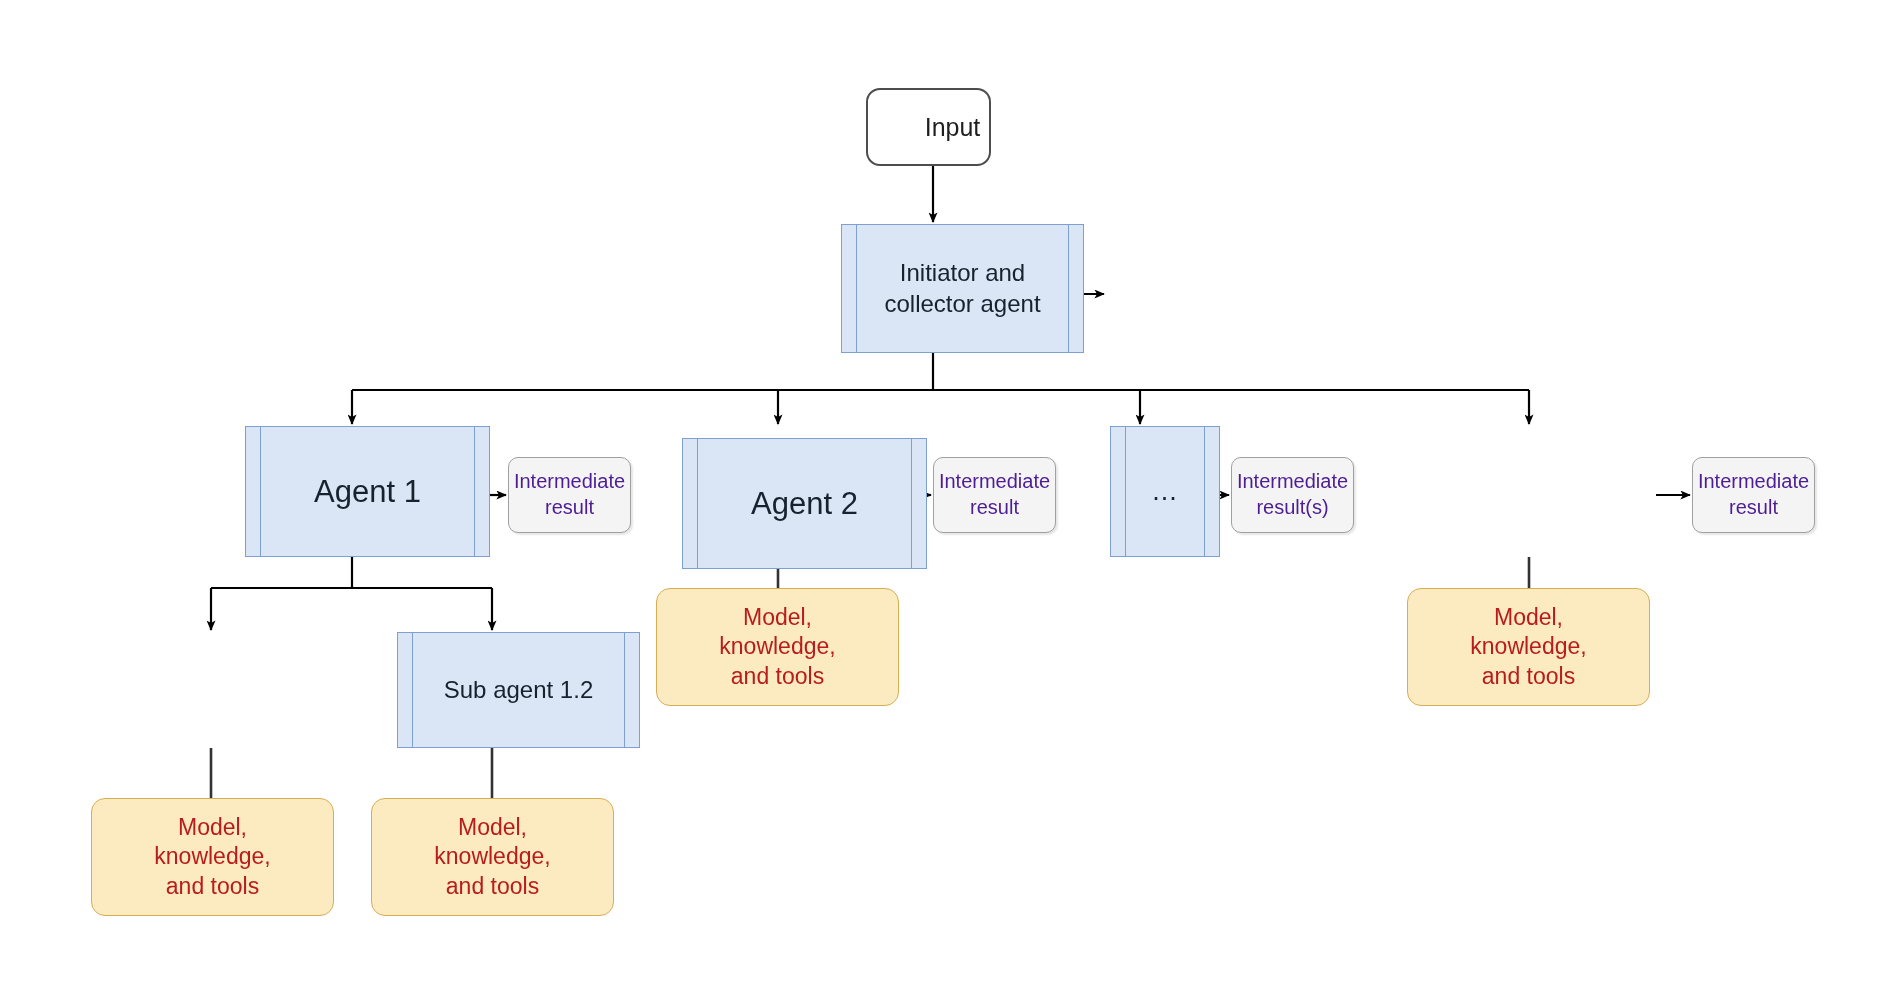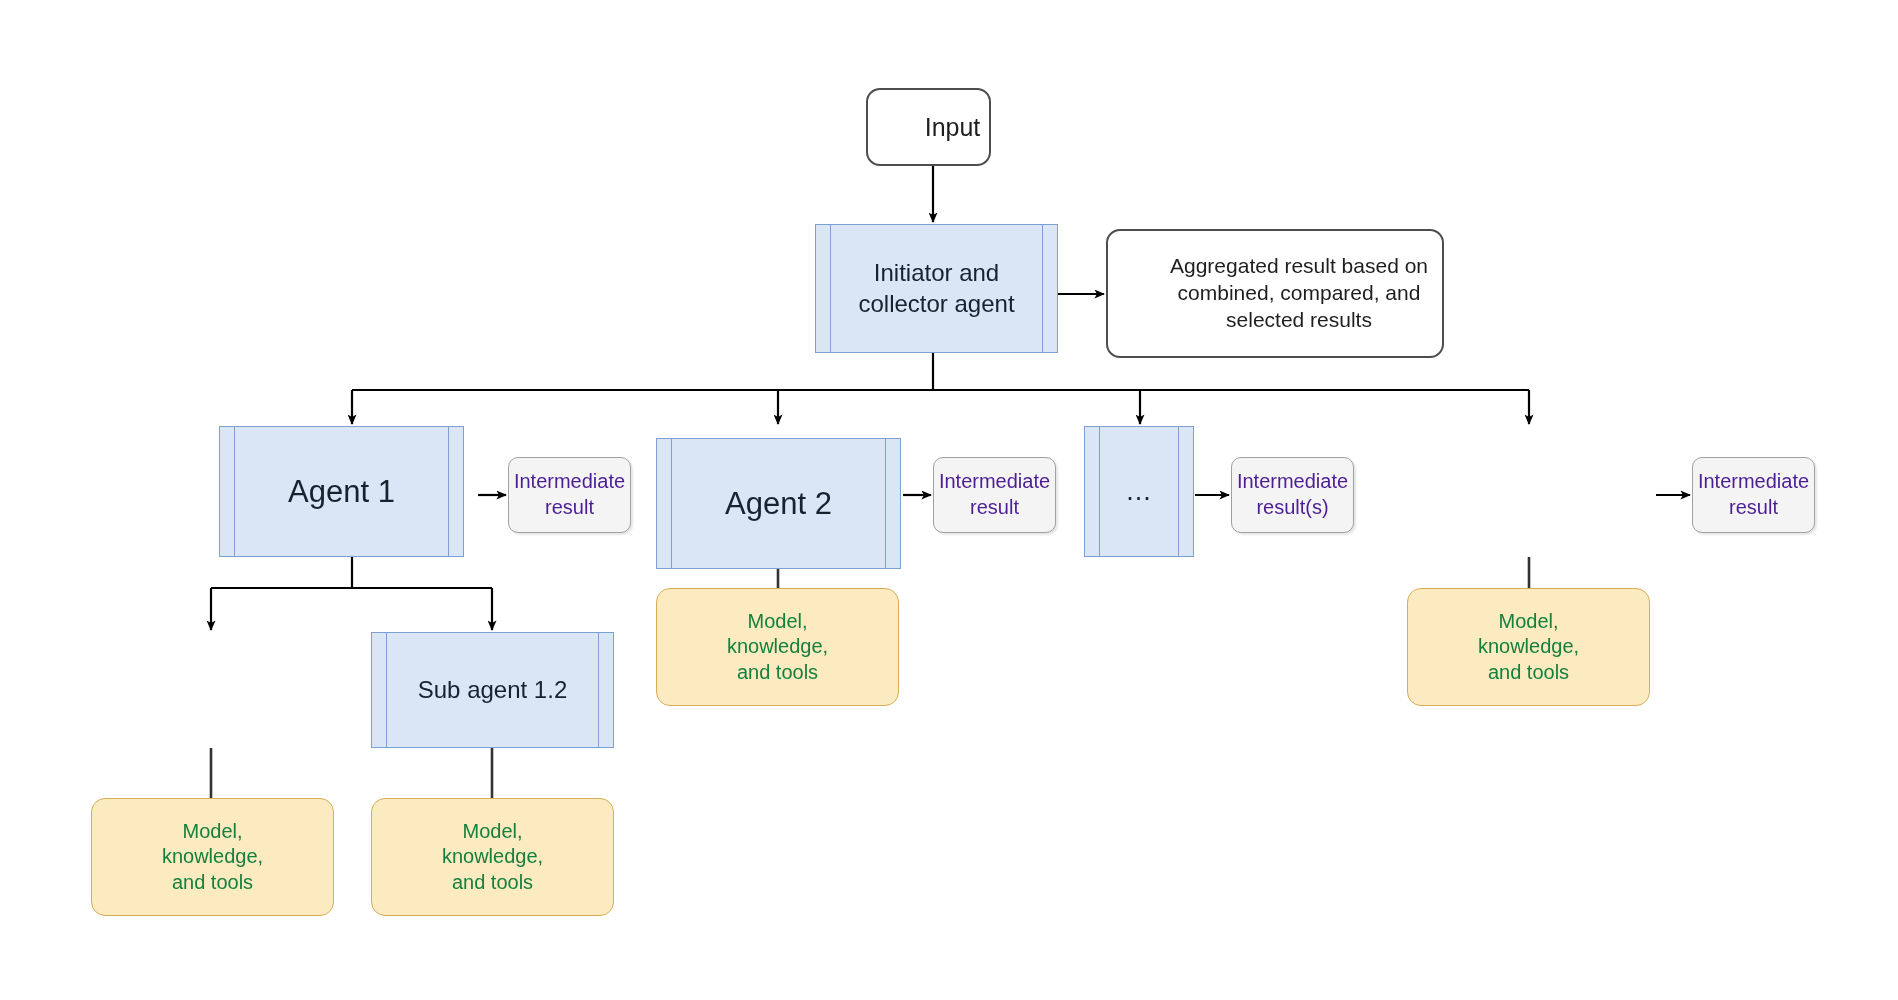--- a/index.html
+++ b/index.html
@@ -50,20 +50,21 @@
     padding-left: 48px;
   }
   .term.big   { font-size: 25px; }
   .term.small { font-size: 21px; }
 
   
   .agent {
     background: #dae5f6;
     border: 1.5px solid #7d9fd1;
     color: #16222e;
+    margin-left: 26px;
   }
   .agent::before,
   .agent::after {
     content: "";
     position: absolute;
     top: 0;
     bottom: 0;
     width: 0;
     border-left: 1.5px solid #7d9fd1;
   }
@@ -83,22 +84,22 @@
     font-size: 20px;
     color: #4c1d95;
     box-shadow: 2px 2px 2px rgba(0,0,0,0.10);
   }
 
   
   .res {
     background: #fcebc0;
     border: 1.5px solid #d9ad54;
     border-radius: 14px;
-    font-size: 20px;
-    color: #15803d;
+    font-size: 23px;
+    color: #b91c1c;
   }
 </style>
 </head>
 <body>
 
 <div id="canvas">
 
   <svg id="wires" viewBox="0 0 1898 1000" xmlns="http://www.w3.org/2000/svg">
     <defs>
       <marker id="ah" markerWidth="11" markerHeight="9" refX="9.6" refY="4.5" orient="auto" markerUnits="userSpaceOnUse">
@@ -141,25 +142,20 @@
 
   <div class="node term big" style="left:866px; top:88px; width:125px; height:78px;">
     <span>Input</span>
   </div>
 
   <div class="node agent md" style="left:815px; top:224px; width:243px; height:129px;">
     <span class="lbl">Initiator and
 collector agent</span>
   </div>
 
-  <div class="node term small" style="left:1106px; top:229px; width:338px; height:129px;">
-    <span>Aggregated result based on
-combined, compared, and
-selected results</span>
-  </div>
 
   <div class="node agent lg" style="left:219px; top:426px; width:245px; height:131px;">
     <span class="lbl">Agent 1</span>
   </div>
   <div class="node result" style="left:508px; top:457px; width:123px; height:76px;">
     <span>Intermediate
 result</span>
   </div>
 
   <div class="node agent lg" style="left:656px; top:438px; width:245px; height:131px;">

